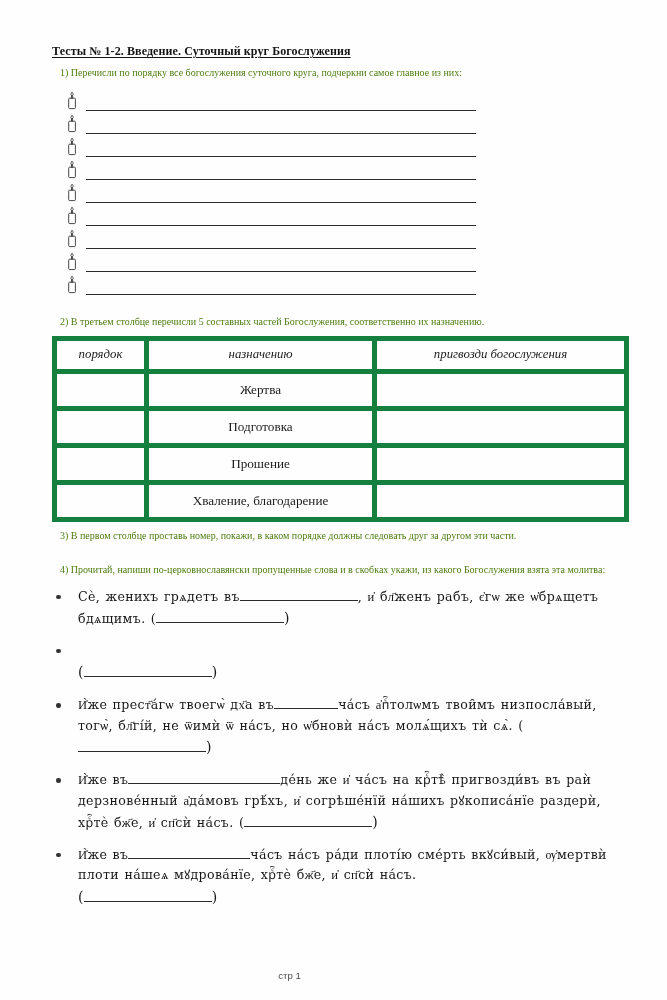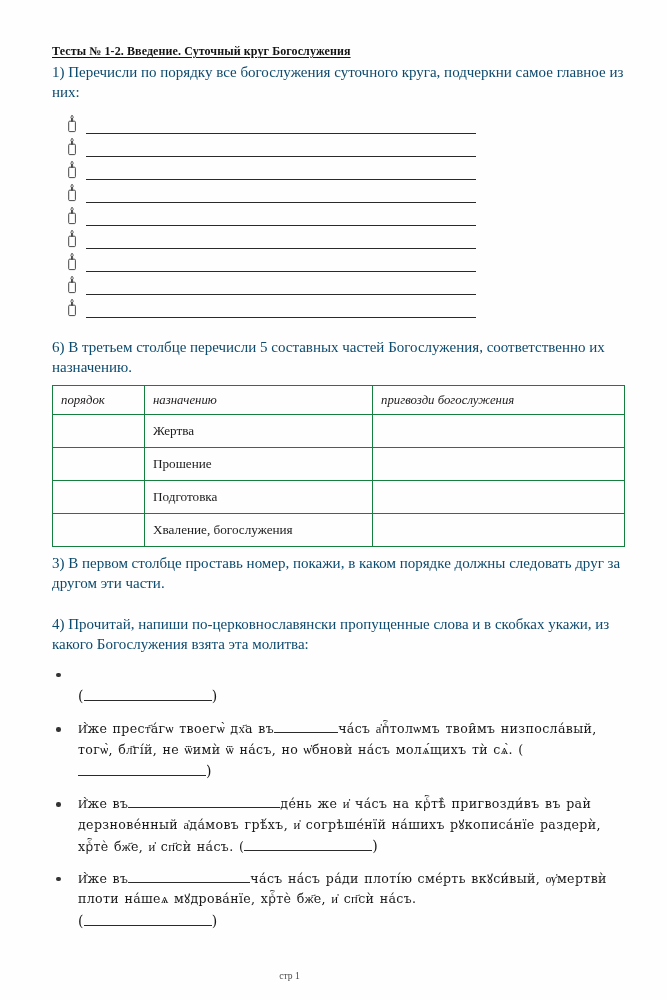--- a/index.html
+++ b/index.html
@@ -37,24 +37,24 @@
     text-decoration: underline;
     text-underline-offset: 2px;
     letter-spacing: 0.1px;
     margin: 0 0 5px 0;
     line-height: 1.2;
     color: #141414;
   }
 
   
   .question {
-    font-size: 15px;
+    font-size: 10px;
     line-height: 1.33;
-    margin: 0;
-    color: #0c4a6e;
+    margin: 8px;
+    color: #4d7c0f;
     text-align: left;
   }
   .q1 { margin-bottom: 2px; }
   .q2 { margin-top: 20px; }
   .q3 { margin-top: 7px; }
   .q4 { margin-top: 21px; }
 
   
   .candle-list {
     list-style: none;
@@ -84,24 +84,24 @@
   }
 
   
   table.parts-table {
     border-collapse: collapse;
     width: 572px;
     margin-top: 7px;
     table-layout: fixed;
   }
   table.parts-table td, table.parts-table th {
-    border: 1px solid #15803d;
+    border: 5px solid #15803d;
     padding: 3px 8px;
     vertical-align: middle;
-    text-align: left;
+    text-align: center;
     font-size: 13.2px;
   }
   table.parts-table th {
     font-style: italic;
     font-weight: normal;
     font-size: 12.8px;
     height: 22px;
   }
   table.parts-table td {
     height: 26px;
@@ -153,21 +153,21 @@
   .paren { font-size: 14px; }
 
   
   .footer {
     position: absolute;
     left: 0;
     top: 970px;
     width: 579px;
     text-align: center;
     font-size: 9.6px;
-    font-family: Liberation Serif, serif;
+    font-family: Liberation Sans, sans-serif;
     color: #4b4b4b;
   }
 </style>
 </head>
 <body>
 
 <div class="page">
   <div class="content">
 
     <h1 class="doc-title">Тесты № 1-2. Введение. Суточный круг Богослужения</h1>
@@ -260,21 +260,21 @@
             <svg width="16" height="20" viewBox="0 0 16 20">
               <path d="M8 1.2 C9.3 2.6 9.5 3.6 8.6 4.4 C8.1 4.85 7.4 4.8 7.1 4.3 C6.7 3.6 7.1 2.6 8 1.2 Z" fill="none" stroke="#333" stroke-width="0.85"></path>
               <rect x="7.4" y="4.9" width="1.3" height="2.2" fill="none" stroke="#333" stroke-width="0.8"></rect>
               <rect x="4.7" y="7.2" width="6.7" height="10.4" rx="1" fill="none" stroke="#333" stroke-width="0.9"></rect>
             </svg>
           </span>
           <span class="answer-rule"></span>
         </li>
       </ul>
 
-    <p class="question q2">6) В третьем столбце перечисли 5 составных частей Богослужения, соответственно их назначению.</p>
+    <p class="question q2">2) В третьем столбце перечисли 5 составных частей Богослужения, соответственно их назначению.</p>
 
     <table class="parts-table">
       <colgroup>
         <col class="col-order">
         <col class="col-purpose">
         <col class="col-name">
       </colgroup>
       <thead>
         <tr>
           <th>порядок</th>
@@ -283,42 +283,45 @@
         </tr>
       </thead>
       <tbody id="parts-table-body">
           <tr>
             <td></td>
             <td>Жертва</td>
             <td></td>
           </tr>
           <tr>
             <td></td>
-            <td>Прошение</td>
+            <td>Подготовка</td>
             <td></td>
           </tr>
           <tr>
             <td></td>
-            <td>Подготовка</td>
+            <td>Прошение</td>
             <td></td>
           </tr>
           <tr>
             <td></td>
-            <td>Хваление, богослужения</td>
+            <td>Хваление, благодарение</td>
             <td></td>
           </tr>
         </tbody>
     </table>
 
     <p class="question q3">3) В первом столбце проставь номер, покажи, в каком порядке должны следовать друг за другом эти части.</p>
 
     <p class="question q4">4) Прочитай, напиши по-церковнославянски пропущенные слова и в скобках укажи, из какого Богослужения взята эта молитва:</p>
 
     <ul class="prayer-list">
 
+      <li class="prayer-item">
+        <span class="cs-text"><span>Сѐ, женихъ грѧдетъ въ</span><span class="blank blank-w1"></span><span>, и҆ бл҃женъ рабъ, є҆гѡ же ѡ҆брѧщетъ бдѧщимъ. (</span><span class="blank blank-paren"></span><span class="paren">)</span></span>
+      </li>
 
       <li class="prayer-item">
         <span class="cs-text"><br><span class="paren">(</span><span class="blank blank-paren"></span><span class="paren">)</span></span>
       </li>
 
       <li class="prayer-item">
         <span class="cs-text"><span>И҆̀же прест҃а́гѡ твоегѡ̀ дх҃а въ</span><span class="blank blank-w3"></span><span>ча́съ а҆пⷭ҇толѡмъ твои̑мъ низпосла́вый, тогѡ̀, бл҃гі́й, не ѿимѝ ѿ на́съ, но ѡ҆бновѝ на́съ молѧ́щихъ тѝ сѧ̀. (</span><span class="blank blank-paren"></span><span class="paren">)</span></span>
       </li>
 
       <li class="prayer-item">

